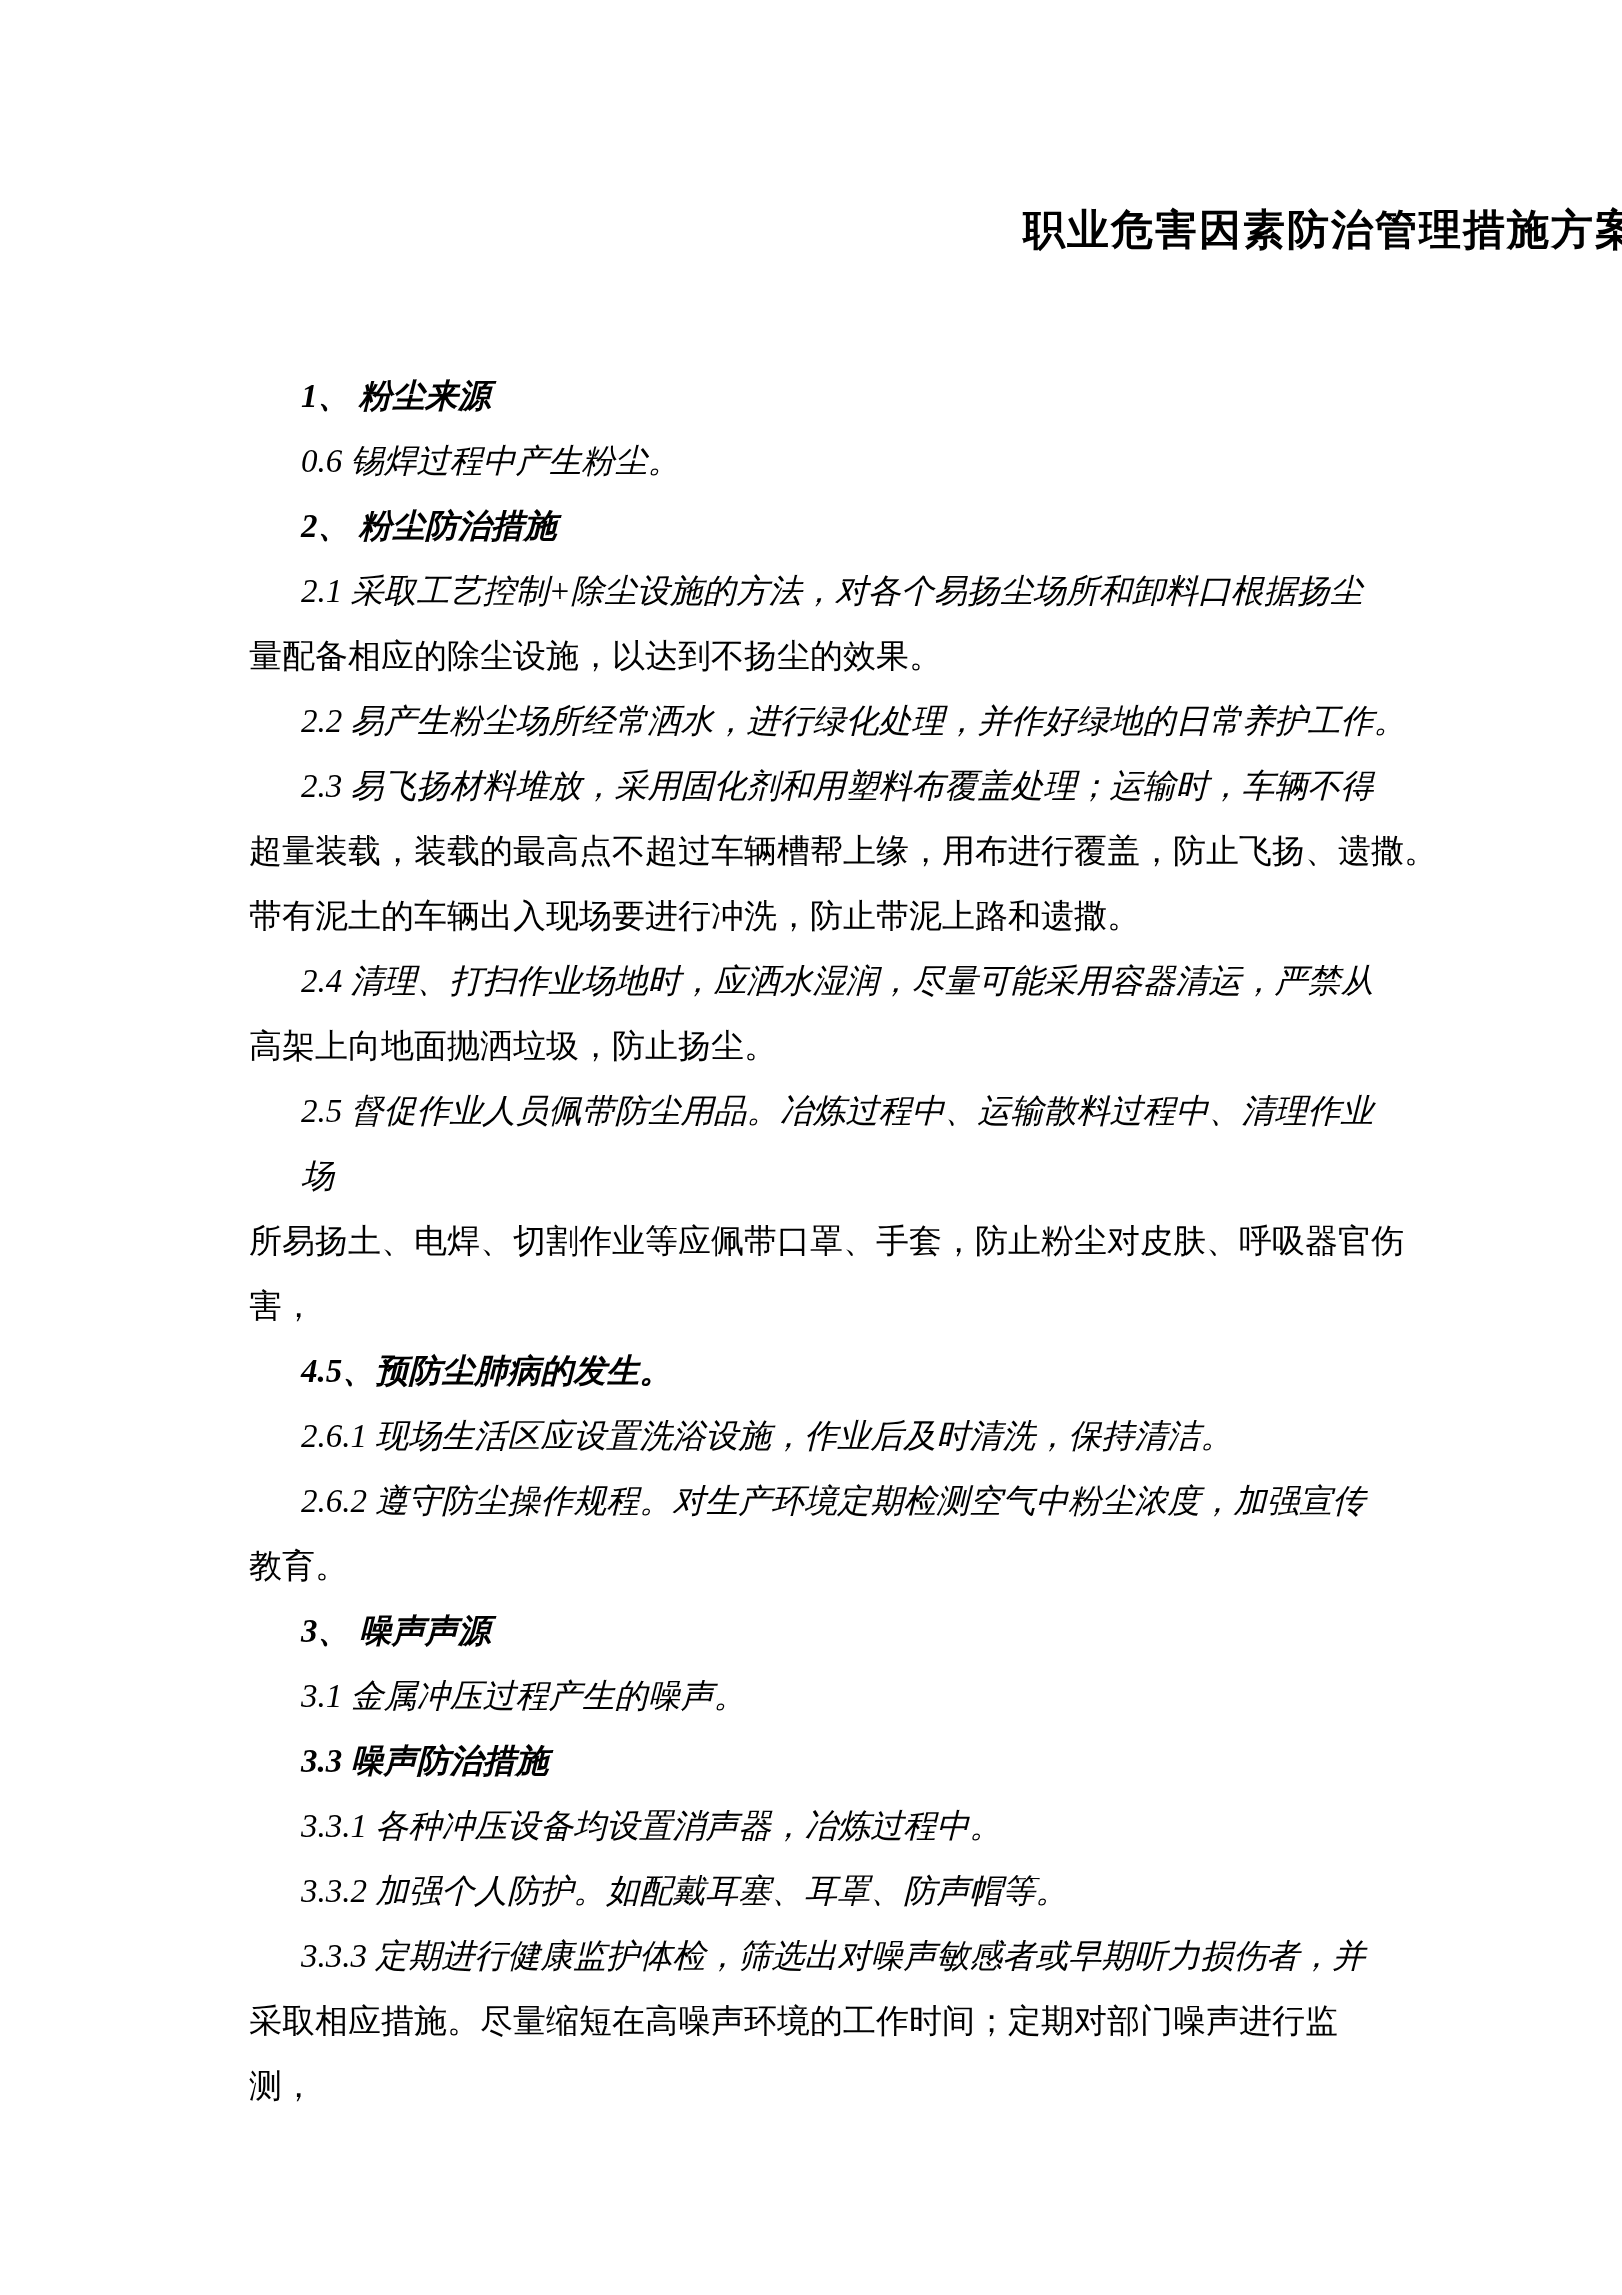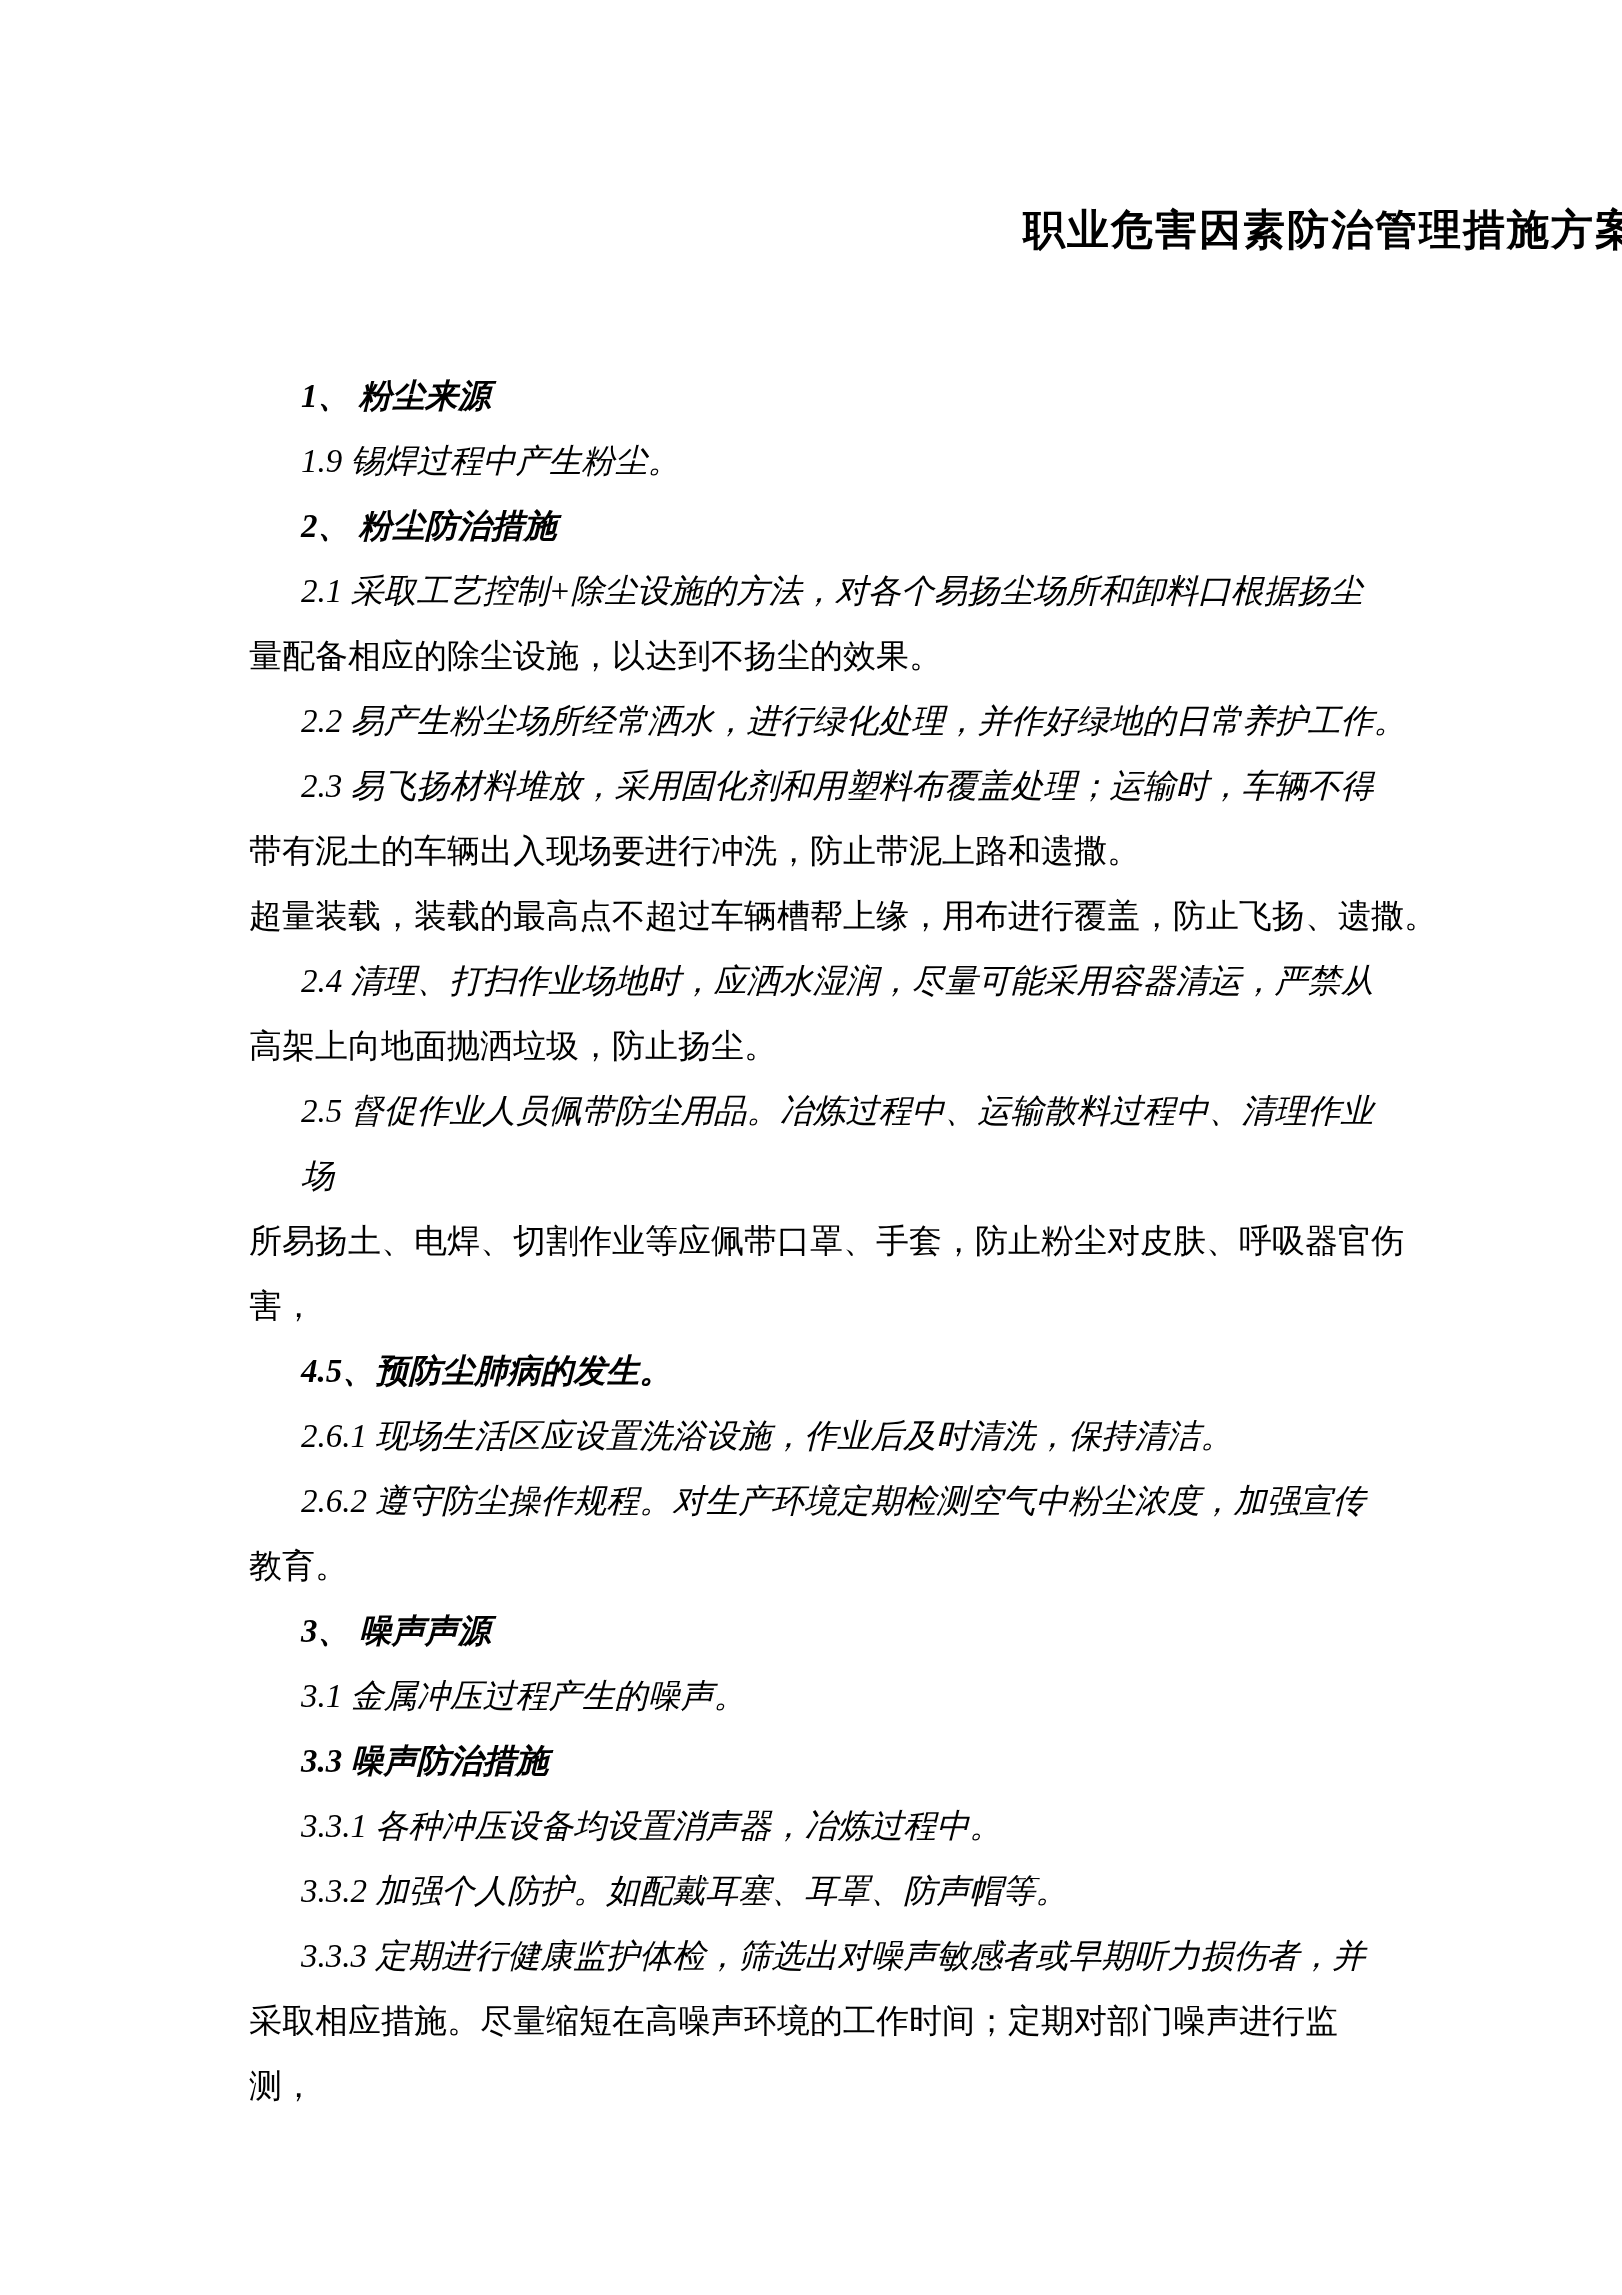--- a/index.html
+++ b/index.html
@@ -50,28 +50,28 @@
     font-weight: 700;
   }
 </style>
 </head>
 <body>
 
 <div class="page">
   <div class="doc-title">职业危害因素防治管理措施方案</div>
   <div class="doc-body">
       <div class="line indent bold">1、 粉尘来源</div>
-      <div class="line indent">1.9 锡焊过程中产生粉尘。</div>
+      <div class="line indent">0.6 锡焊过程中产生粉尘。</div>
       <div class="line indent bold">2、 粉尘防治措施</div>
       <div class="line indent">2.1 采取工艺控制+除尘设施的方法，对各个易扬尘场所和卸料口根据扬尘</div>
       <div class="line">量配备相应的除尘设施，以达到不扬尘的效果。</div>
       <div class="line indent">2.2 易产生粉尘场所经常洒水，进行绿化处理，并作好绿地的日常养护工作。</div>
       <div class="line indent">2.3 易飞扬材料堆放，采用固化剂和用塑料布覆盖处理；运输时，车辆不得</div>
+      <div class="line">超量装载，装载的最高点不超过车辆槽帮上缘，用布进行覆盖，防止飞扬、遗撒。</div>
       <div class="line">带有泥土的车辆出入现场要进行冲洗，防止带泥上路和遗撒。</div>
-      <div class="line">超量装载，装载的最高点不超过车辆槽帮上缘，用布进行覆盖，防止飞扬、遗撒。</div>
       <div class="line indent">2.4 清理、打扫作业场地时，应洒水湿润，尽量可能采用容器清运，严禁从</div>
       <div class="line">高架上向地面抛洒垃圾，防止扬尘。</div>
       <div class="line indent">2.5 督促作业人员佩带防尘用品。冶炼过程中、运输散料过程中、清理作业</div>
       <div class="line indent">场</div>
       <div class="line">所易扬土、电焊、切割作业等应佩带口罩、手套，防止粉尘对皮肤、呼吸器官伤</div>
       <div class="line">害，</div>
       <div class="line indent bold">4.5、预防尘肺病的发生。</div>
       <div class="line indent">2.6.1 现场生活区应设置洗浴设施，作业后及时清洗，保持清洁。</div>
       <div class="line indent">2.6.2 遵守防尘操作规程。对生产环境定期检测空气中粉尘浓度，加强宣传</div>
       <div class="line">教育。</div>

